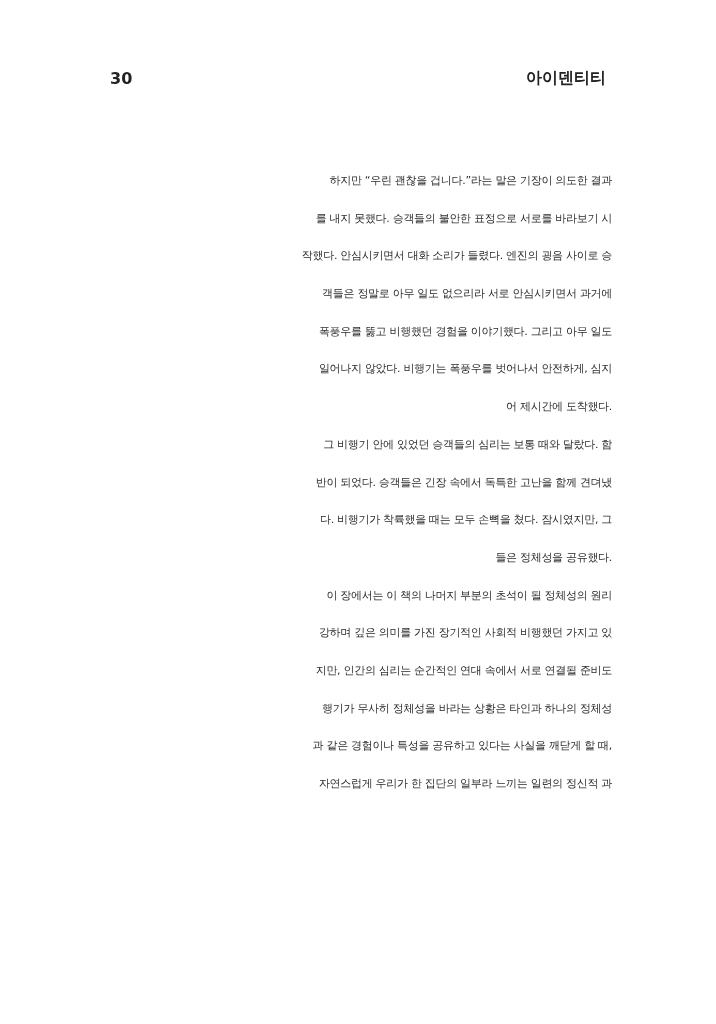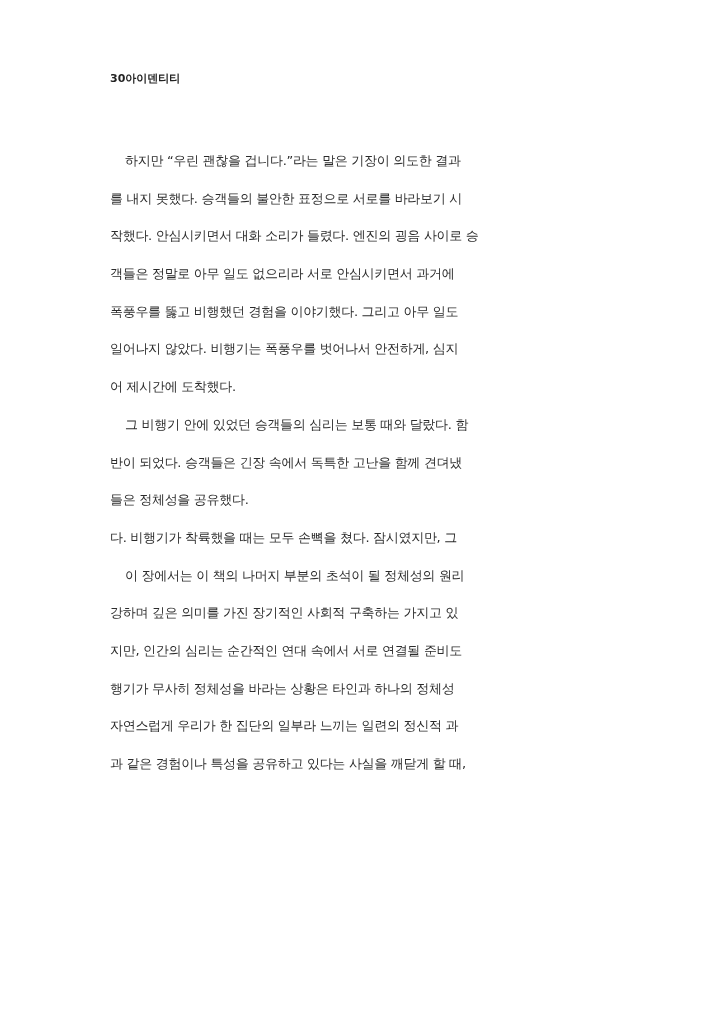--- a/index.html
+++ b/index.html
@@ -3,27 +3,28 @@
   <meta charset="utf-8">
   <style>
     html, body { margin: 0; padding: 0; background: #ffffff; }
     body {
       width: 716px; height: 1024px; position: relative; overflow: hidden;
       font-family: "DejaVu Sans", "Liberation Sans", sans-serif;
       color: #2b2b2b;
     }
     .header {
       position: absolute; top: 68px; left: 110px; width: 496px; height: 20px;
-      display: flex; align-items: center;
-      font-size: 11px; font-weight: bold; color: #222;
+      display: flex; justify-content: space-between; align-items: center;
+      font-size: 16px; font-weight: bold; color: #222;
     }
     .body-text {
-      position: absolute; top: 142px; left: 110px; width: 502px;
-      font-size: 13px; line-height: 37.7px; letter-spacing: -0.3px;
+      position: absolute; top: 162px; left: 110px; width: 502px;
+      font-size: 11px; line-height: 37.7px; letter-spacing: -0.3px;
       color: #2b2b2b;
+      text-align: right;
     }
     .line { display: block; white-space: nowrap; height: 37.7px; }
     .indent { padding-left: 15px; }
   </style>
 </head>
 <body>
 
 <div class="header">
   <span>30</span>
   <span>아이덴티티</span>
@@ -35,24 +36,24 @@
     <span class="line">를 내지 못했다. 승객들의 불안한 표정으로 서로를 바라보기 시</span>
     <span class="line">작했다. 안심시키면서 대화 소리가 들렸다. 엔진의 굉음 사이로 승</span>
     <span class="line">객들은 정말로 아무 일도 없으리라 서로 안심시키면서 과거에</span>
     <span class="line">폭풍우를 뚫고 비행했던 경험을 이야기했다. 그리고 아무 일도</span>
     <span class="line">일어나지 않았다. 비행기는 폭풍우를 벗어나서 안전하게, 심지</span>
     <span class="line">어 제시간에 도착했다.</span>
   </div>
   <div>
     <span class="line indent">그 비행기 안에 있었던 승객들의 심리는 보통 때와 달랐다. 함</span>
     <span class="line">반이 되었다. 승객들은 긴장 속에서 독특한 고난을 함께 견뎌냈</span>
+    <span class="line">다. 비행기가 착륙했을 때는 모두 손뼉을 쳤다. 잠시였지만, 그</span>
     <span class="line">들은 정체성을 공유했다.</span>
-    <span class="line">다. 비행기가 착륙했을 때는 모두 손뼉을 쳤다. 잠시였지만, 그</span>
   </div>
   <div>
     <span class="line indent">이 장에서는 이 책의 나머지 부분의 초석이 될 정체성의 원리</span>
-    <span class="line">강하며 깊은 의미를 가진 장기적인 사회적 구축하는 가지고 있</span>
+    <span class="line">강하며 깊은 의미를 가진 장기적인 사회적 비행했던 가지고 있</span>
     <span class="line">지만, 인간의 심리는 순간적인 연대 속에서 서로 연결될 준비도</span>
     <span class="line">행기가 무사히 정체성을 바라는 상황은 타인과 하나의 정체성</span>
+    <span class="line">과 같은 경험이나 특성을 공유하고 있다는 사실을 깨닫게 할 때,</span>
     <span class="line">자연스럽게 우리가 한 집단의 일부라 느끼는 일련의 정신적 과</span>
-    <span class="line">과 같은 경험이나 특성을 공유하고 있다는 사실을 깨닫게 할 때,</span>
   </div>
 </div>
 
 </body></html>

